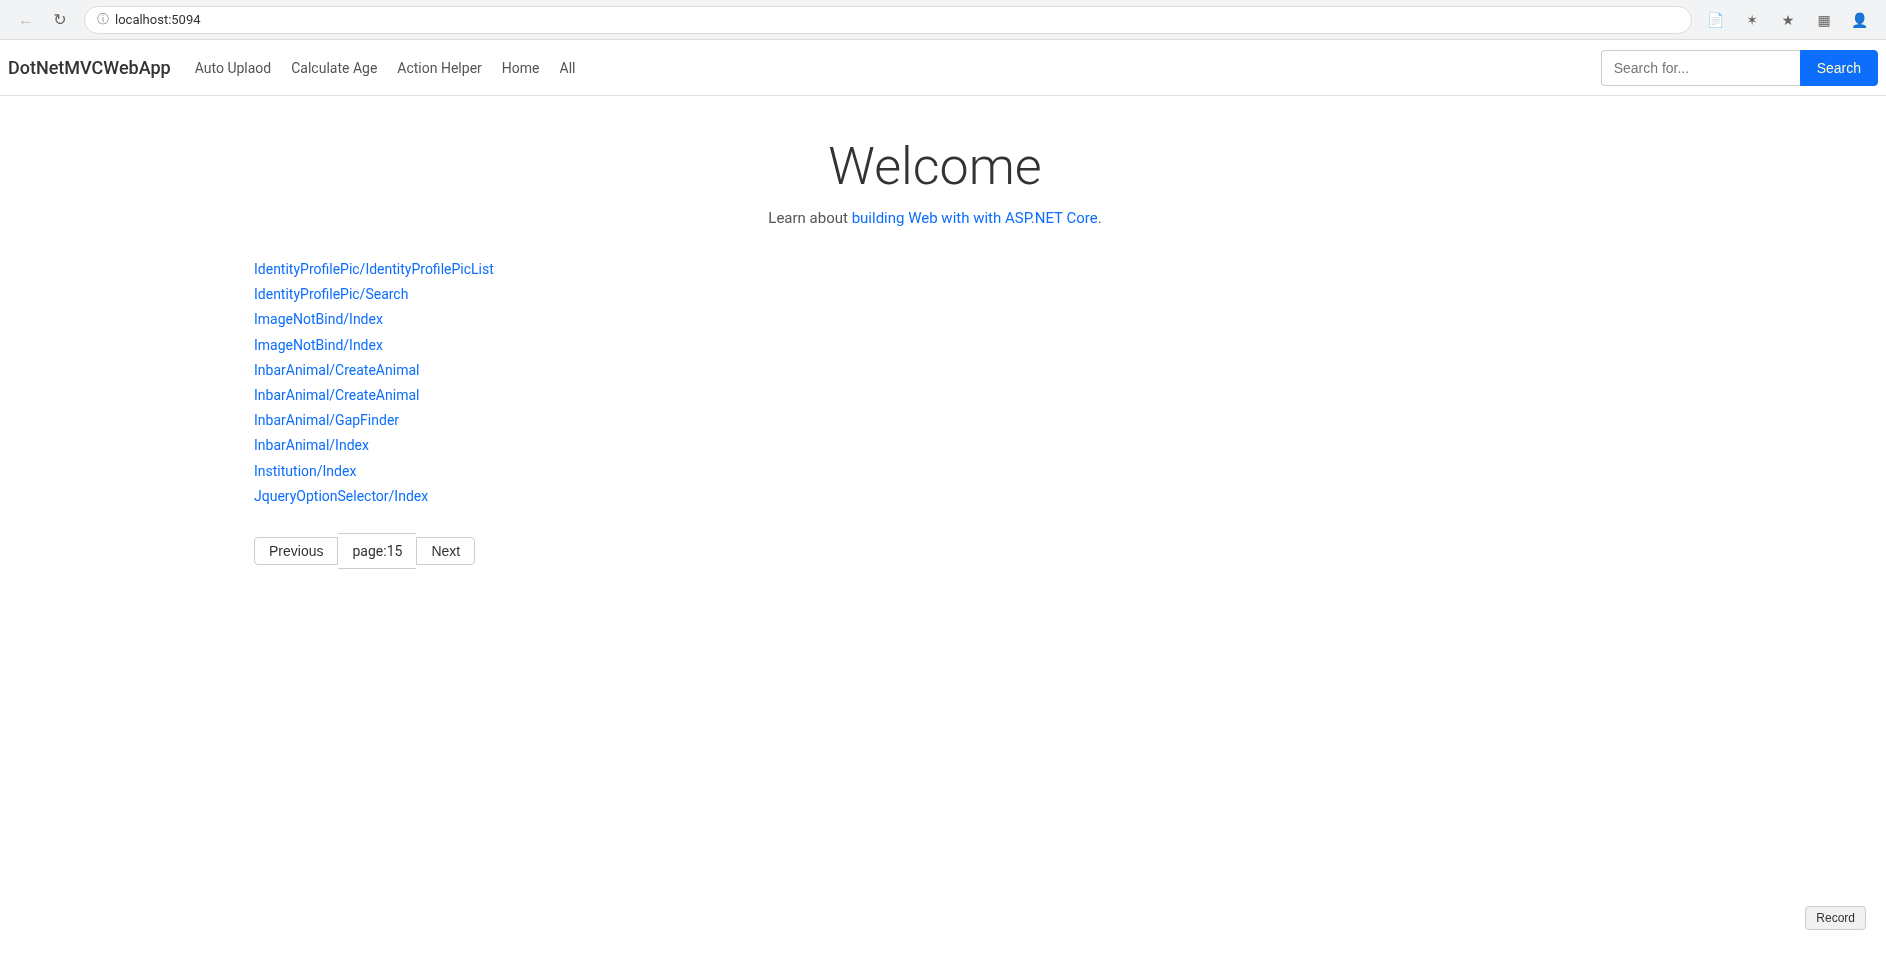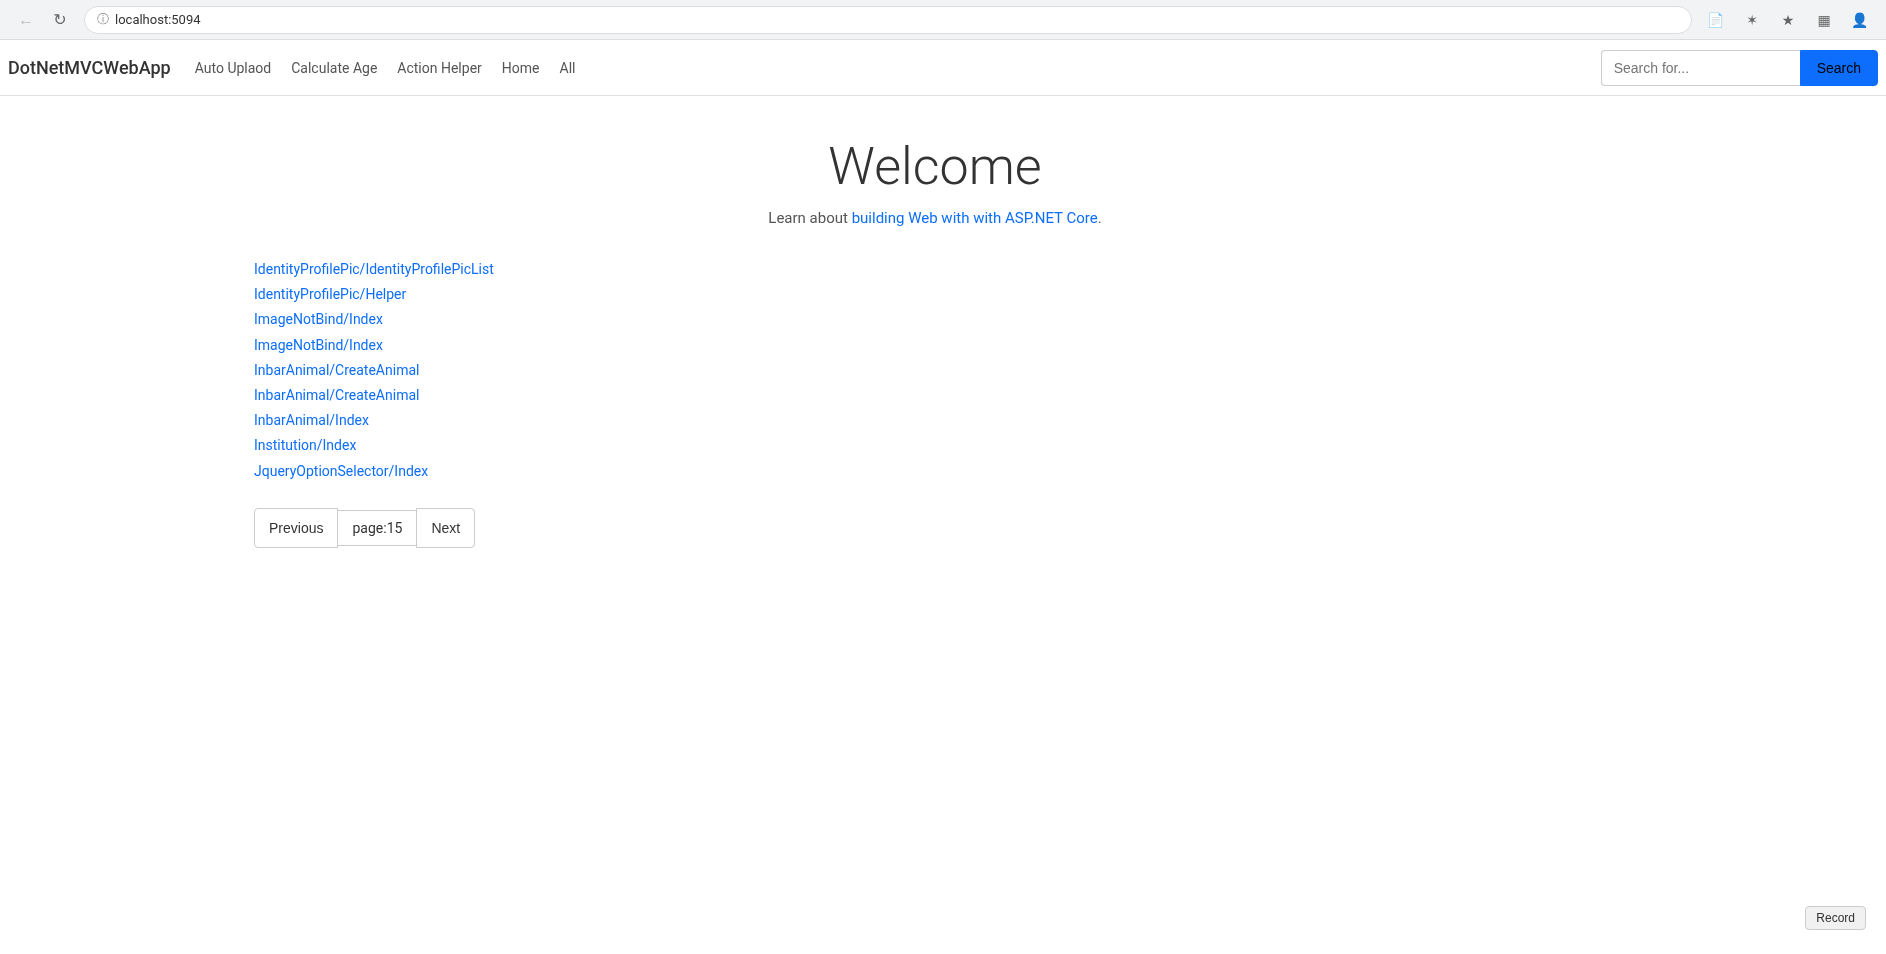--- a/index.html
+++ b/index.html
@@ -138,21 +138,21 @@
       font-size: 14px;
       width: 199px;
       outline: none;
       color: #555;
     }
 
     .search-btn {
       height: 36px;
       padding: 0 16px;
       background: #0d6efd;
-      color: #000000;
+      color: #fef9c3;
       border: 1px solid #0d6efd;
       border-radius: 0 4px 4px 0;
       font-size: 14px;
       cursor: pointer;
       white-space: nowrap;
     }
 
     
     .main-content {
       padding: 40px 20px 40px 4px;
@@ -194,21 +194,21 @@
 
     
     .pagination {
       margin-left: 250px;
       display: flex;
       align-items: center;
       gap: 0;
     }
 
     .page-btn {
-      height: 40px;
+      height: 28px;
       padding: 0 14px;
       border: 1px solid #ccc;
       background: #fff;
       font-size: 14px;
       cursor: pointer;
       color: #333;
     }
 
     .page-btn.prev {
       border-radius: 4px 0 0 4px;
@@ -282,25 +282,26 @@
 </nav>
 
 <div class="main-content">
   <h1 class="welcome-heading">Welcome</h1>
   <p class="welcome-subtext">
     <span>Learn about </span><a href="#">building Web with with ASP.NET Core</a><span>.</span>
   </p>
 
   <div class="links-list">
     <a href="#">IdentityProfilePic/IdentityProfilePicList</a>
-    <a href="#">IdentityProfilePic/Helper</a>
+    <a href="#">IdentityProfilePic/Search</a>
     <a href="#">ImageNotBind/Index</a>
     <a href="#">ImageNotBind/Index</a>
     <a href="#">InbarAnimal/CreateAnimal</a>
     <a href="#">InbarAnimal/CreateAnimal</a>
+    <a href="#">InbarAnimal/GapFinder</a>
     <a href="#">InbarAnimal/Index</a>
     <a href="#">Institution/Index</a>
     <a href="#">JqueryOptionSelector/Index</a>
   </div>
 
   <div class="pagination">
     <button class="page-btn prev">Previous</button>
     <div class="page-indicator">
       <span>page:</span>
         <span>15</span>

